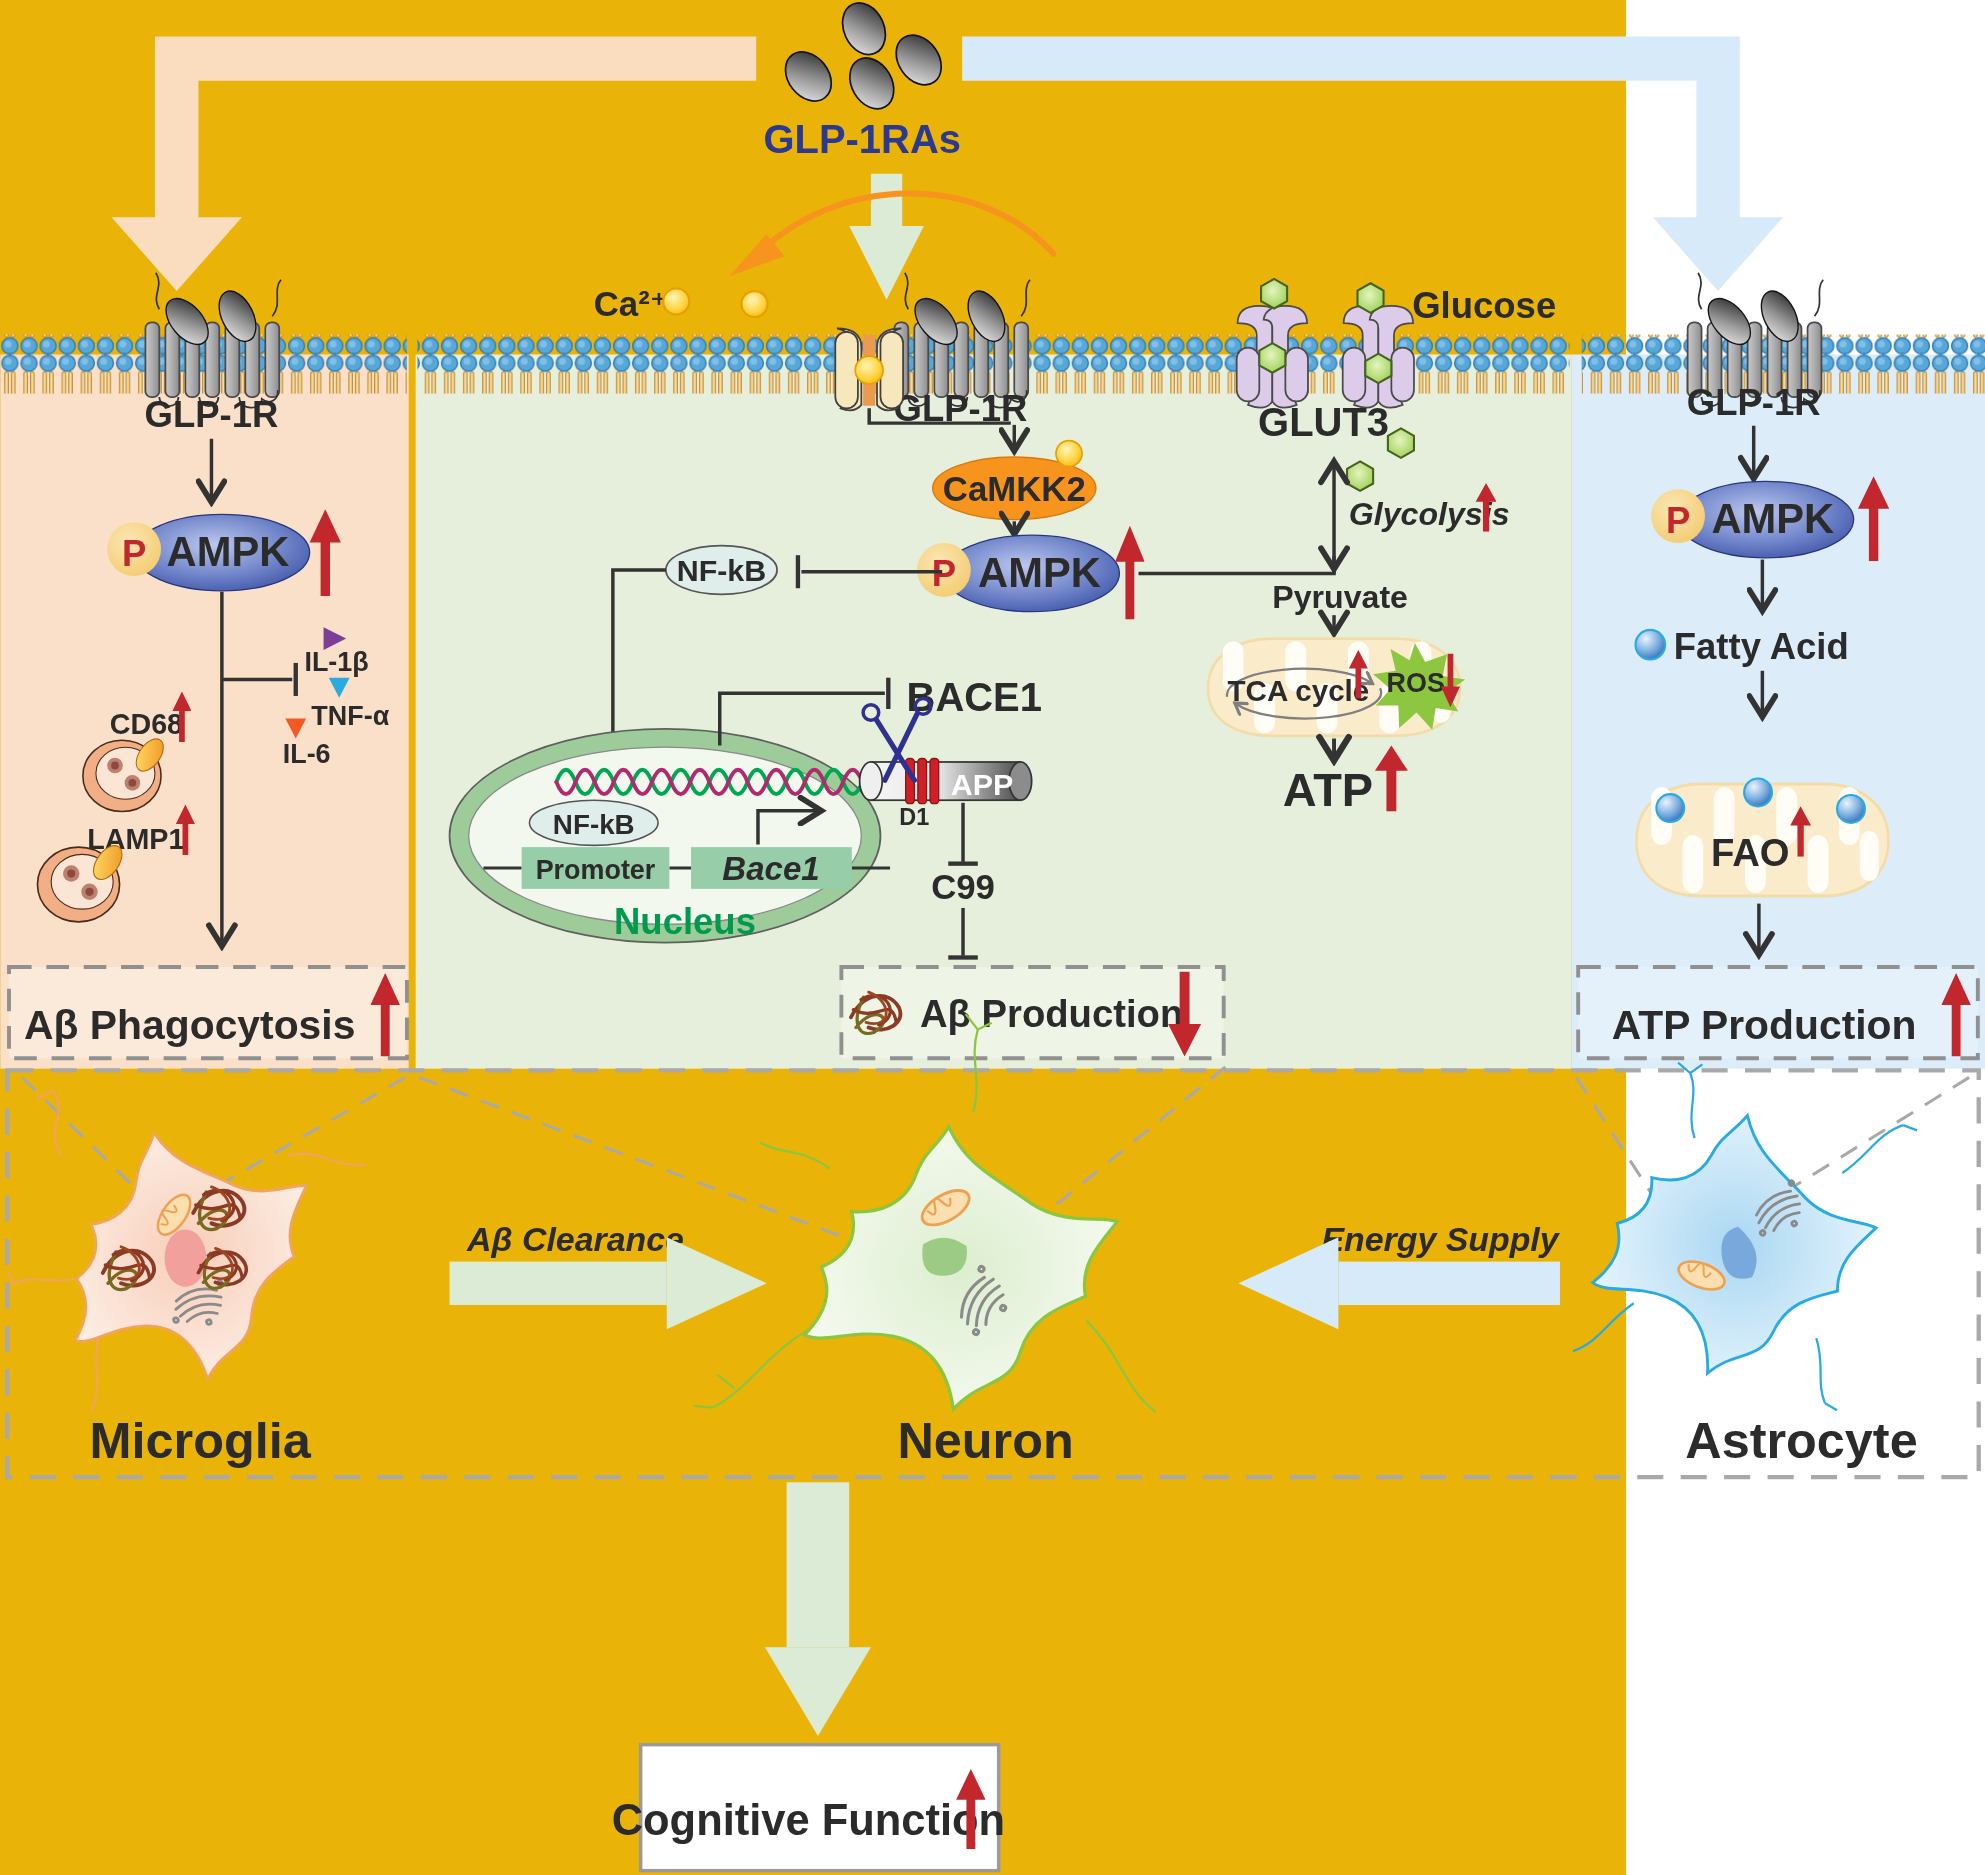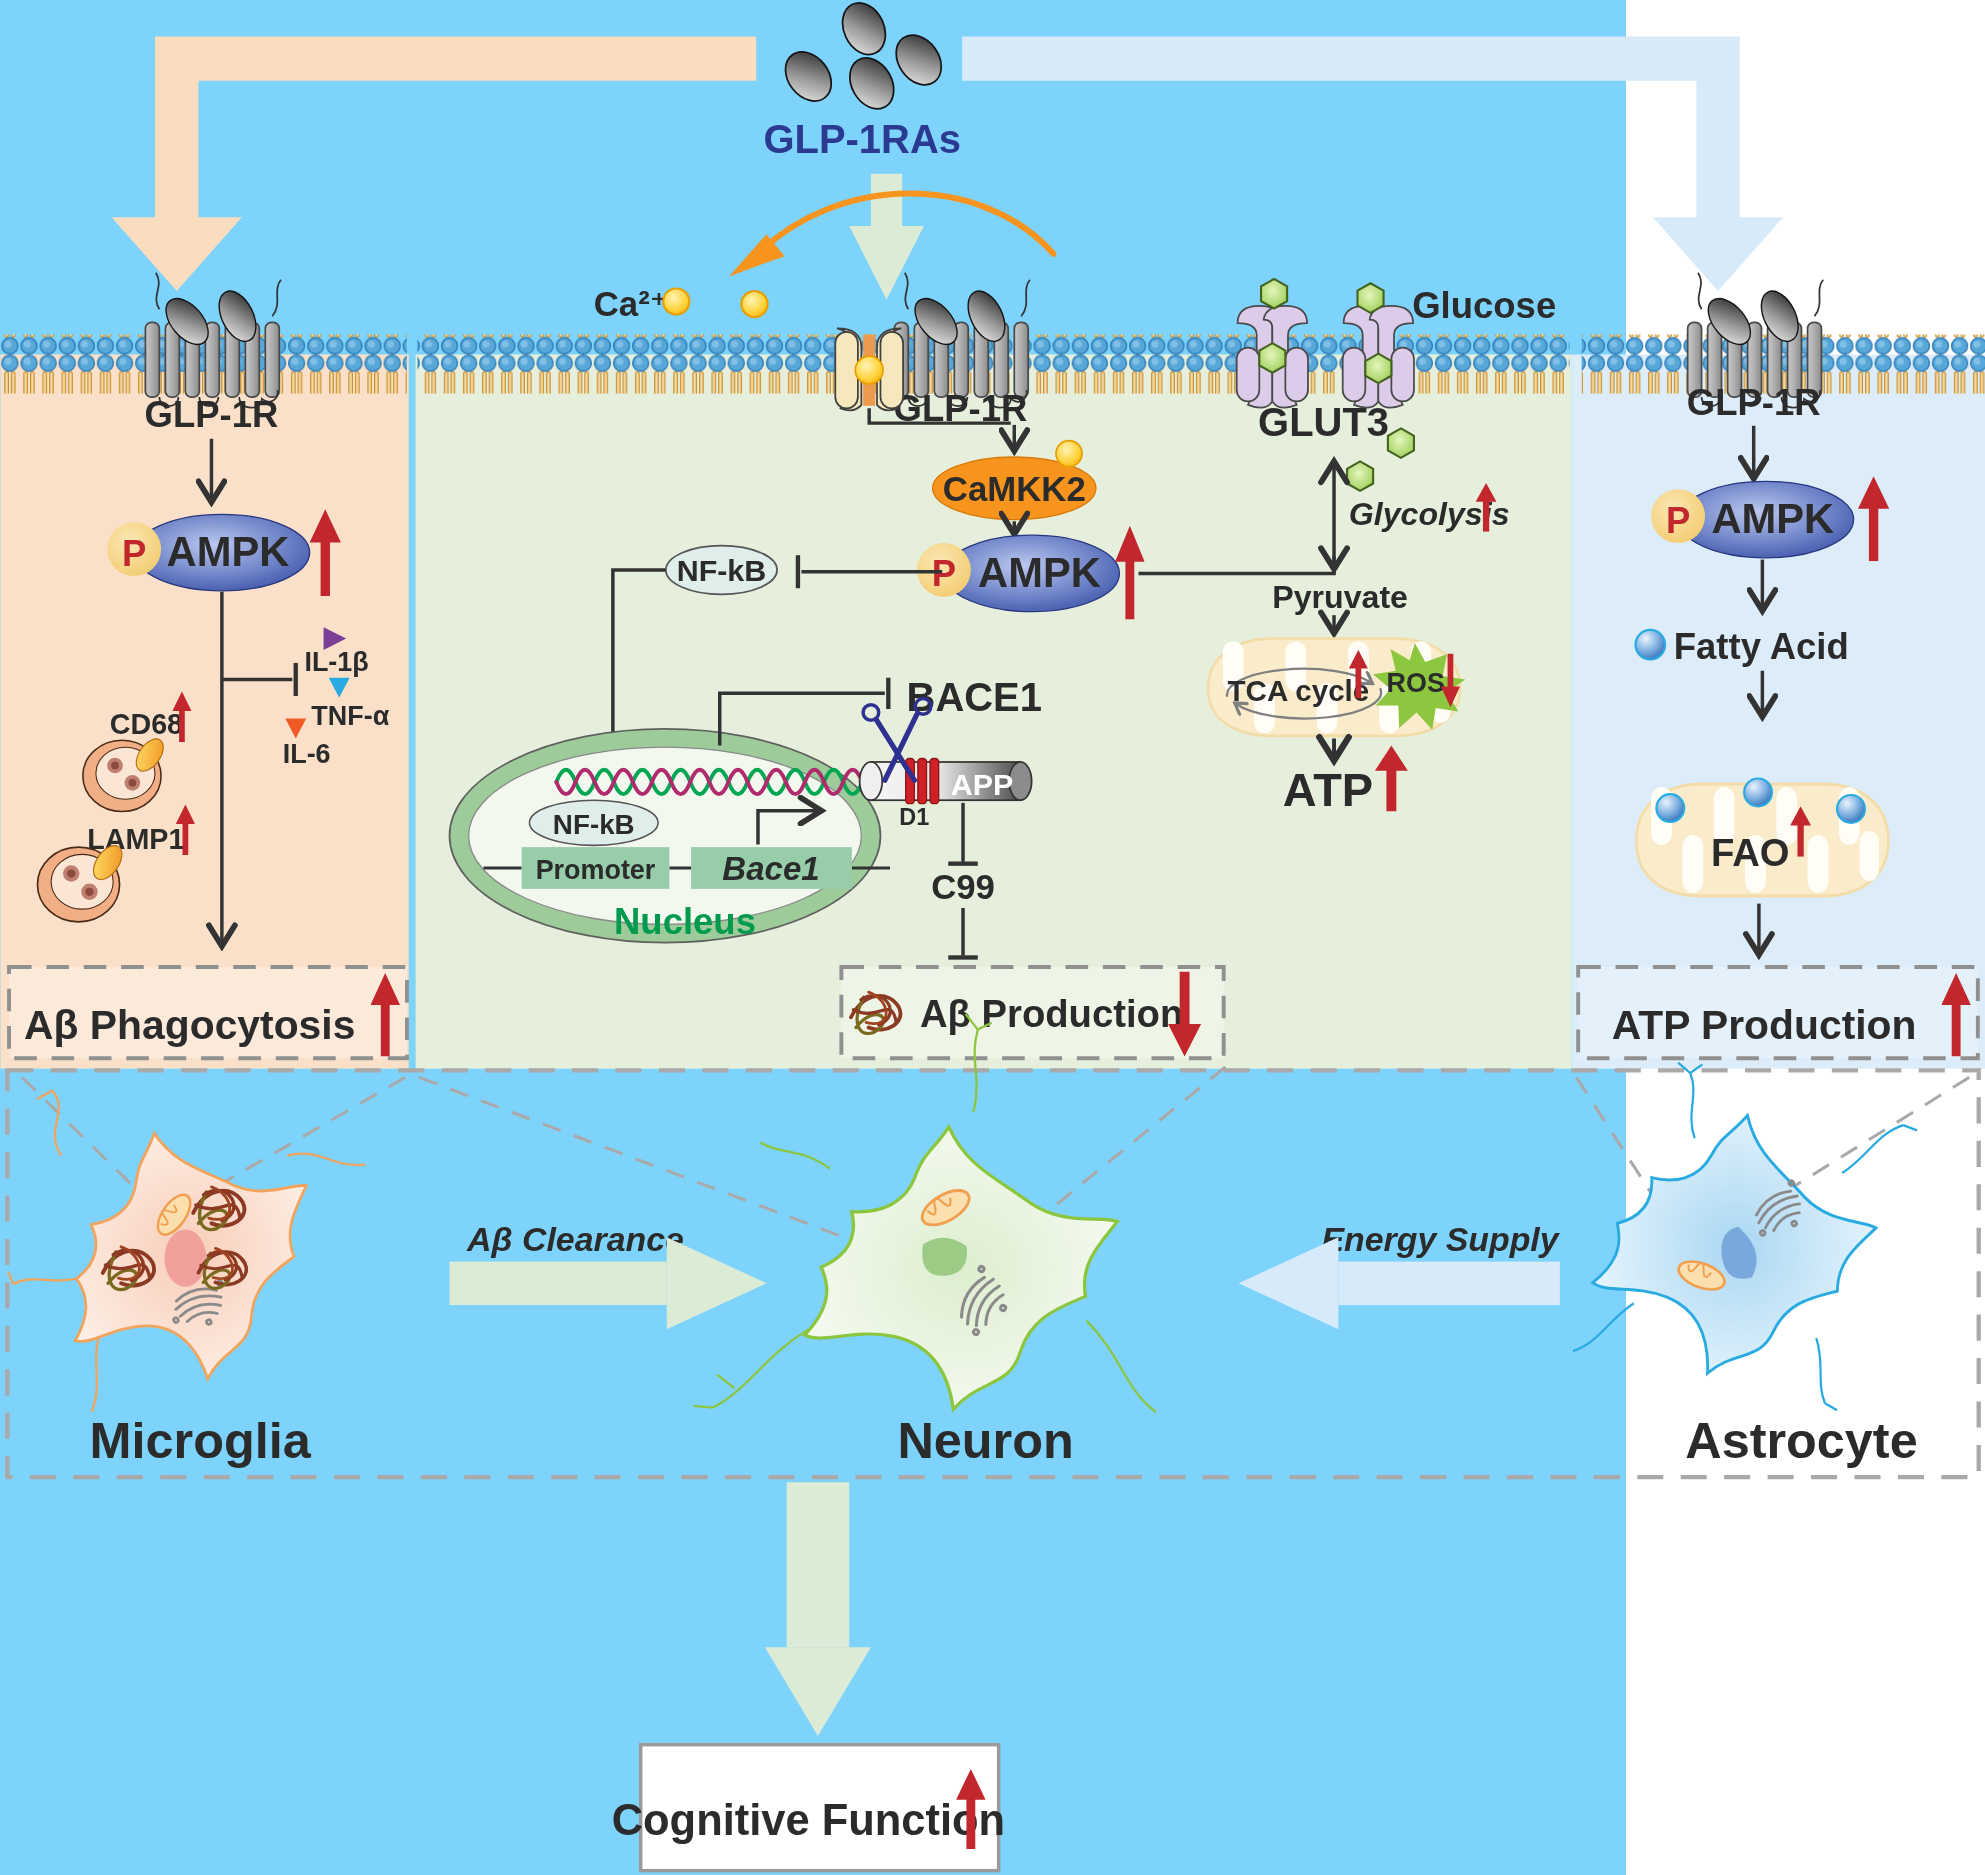--- a/index.html
+++ b/index.html
@@ -1,16 +1,16 @@
 <!DOCTYPE html>
 <html style="font-size:14px"><head>
 <meta charset="utf-8">
 <style>
   html,body{margin:0;padding:0;background:#fff;}
-  .stage{position:relative;width:1626px;height:1875px;background:#7dd3fc;}
+  .stage{position:relative;width:1626px;height:1875px;background:#eab308;}
   svg{display:block;}
   text{font-family:"Liberation Sans","DejaVu Sans",sans-serif;font-weight:bold;fill:#2B2B2B;}
   .i{font-style:italic;}
   .navy{fill:#2B3990;}
   .green{fill:#009A4E;}
   .white{fill:#FFFFFF;}
   .redp{fill:#C1272D;}
   .mid{text-anchor:middle;}
 </style>
 </head>

